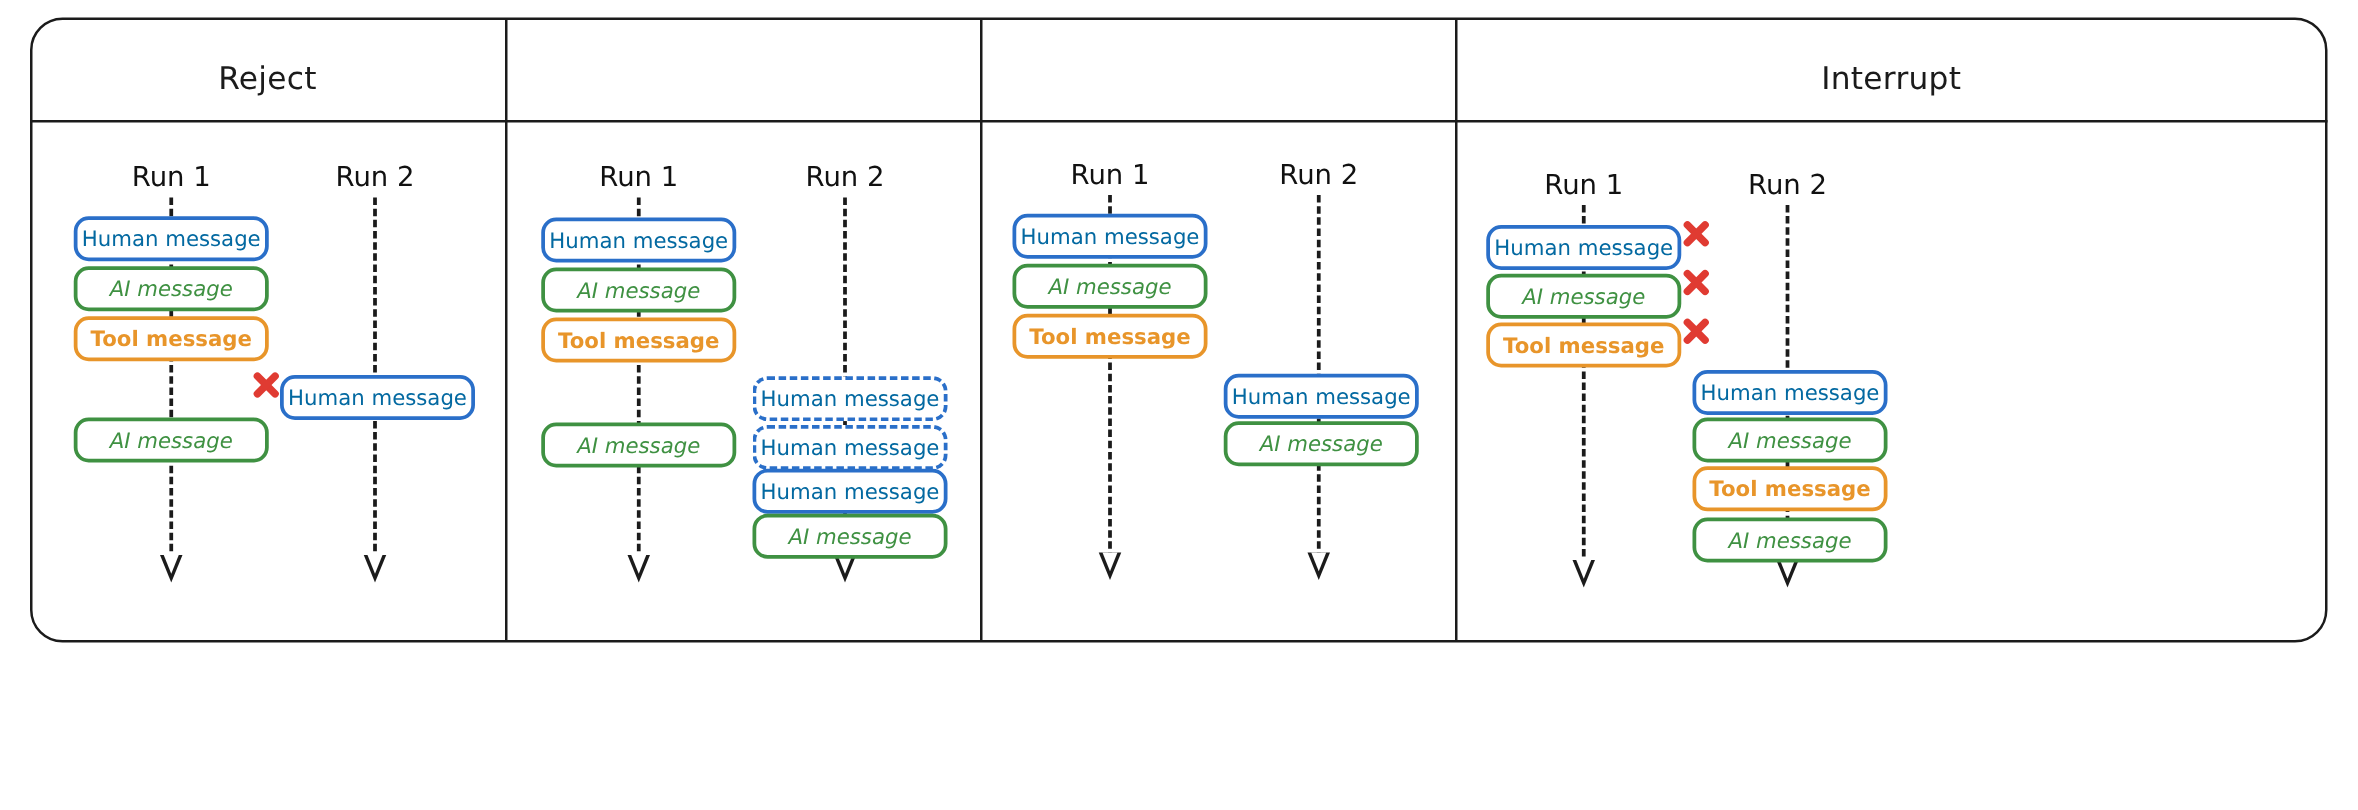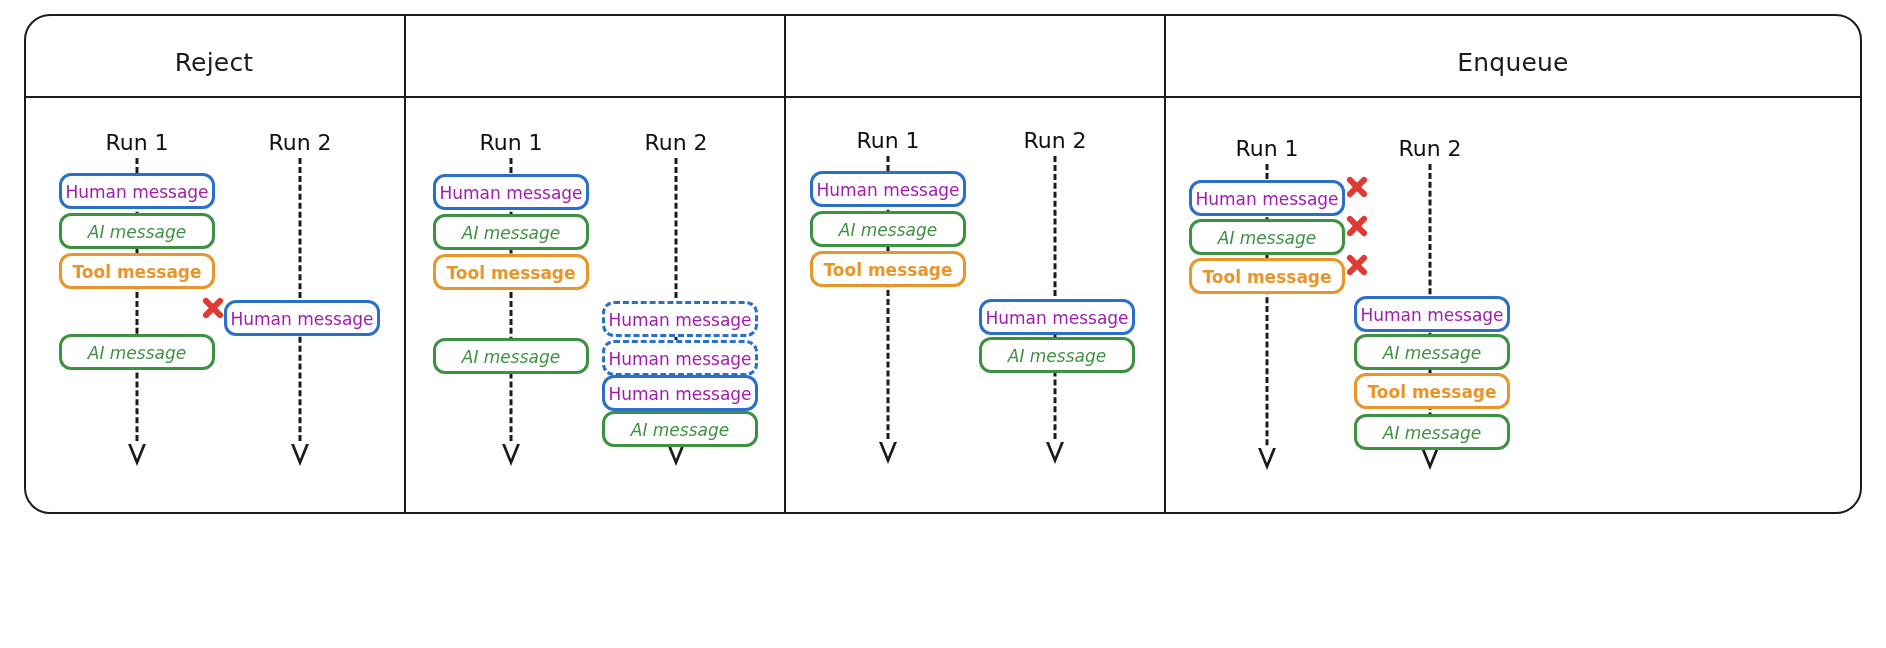--- a/index.html
+++ b/index.html
@@ -115,21 +115,21 @@
     border-radius: 12px;
     border: 3px solid #1f70c1;
     background: #ffffff;
     color: #1f70c1;
     font-size: 17px;
     font-family: "DejaVu Sans", sans-serif;
     text-align: center;
     white-space: nowrap;
     transform: translateX(-50%);
   }
-  .msg.human  { border-color: #2a6fc9; color: #a21caf; }
+  .msg.human  { border-color: #2a6fc9; color: #0369a1; }
   .msg.ai     { border-color: #3f9142; color: #3f9142; font-style: italic; }
   .msg.tool   { border-color: #e8952a; color: #e8952a; font-weight: bold; }
   .msg.dashed { border-style: dashed; border-width: 3.4px; }
 
   
   .x-mark {
     position: absolute;
     width: 26px;
     height: 26px;
     transform: translate(-50%, -50%);
@@ -150,21 +150,21 @@
 </style>
 </head>
 <body>
 
 <div id="canvas">
 
   <div class="outer-frame"></div>
   <div class="header-rule"></div>
 
   <div class="panel-title" style="left:24px;  width:380px;">Reject</div>
-  <div class="panel-title" style="left:1164px;width:698px;">Enqueue</div>
+  <div class="panel-title" style="left:1164px;width:698px;">Interrupt</div>
 
   <div class="v-sep" style="left:404px;"></div>
   <div class="v-sep" style="left:784px;"></div>
   <div class="v-sep" style="left:1164px;"></div>
 
   <div class="run-col">
     <div class="run-label" style="left:137px; top:130px;">Run 1</div>
     <div class="lifeline" style="left:137px; top:158px; height:292px;"></div>
     <div class="arrowhead" style="left:137px; top:444px;"></div>
     <div class="arrowhead-inner" style="left:137px; top:444px;"></div>

